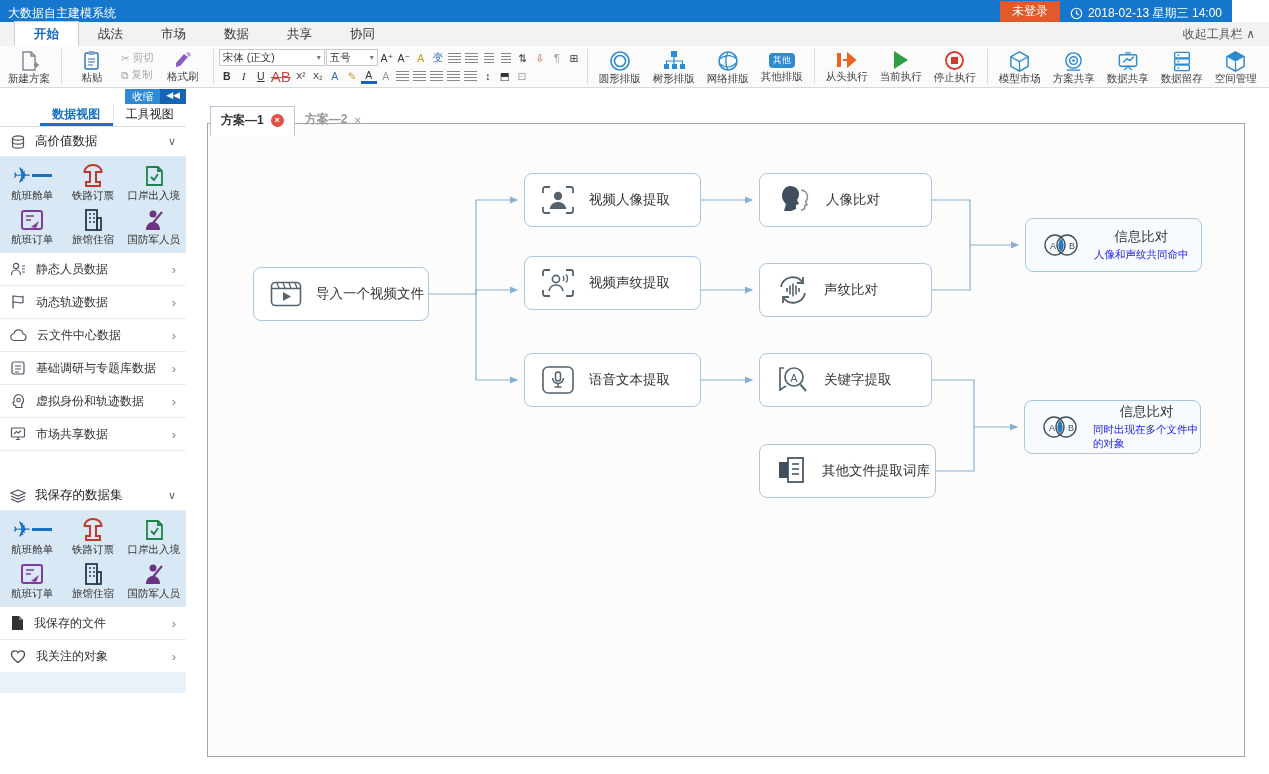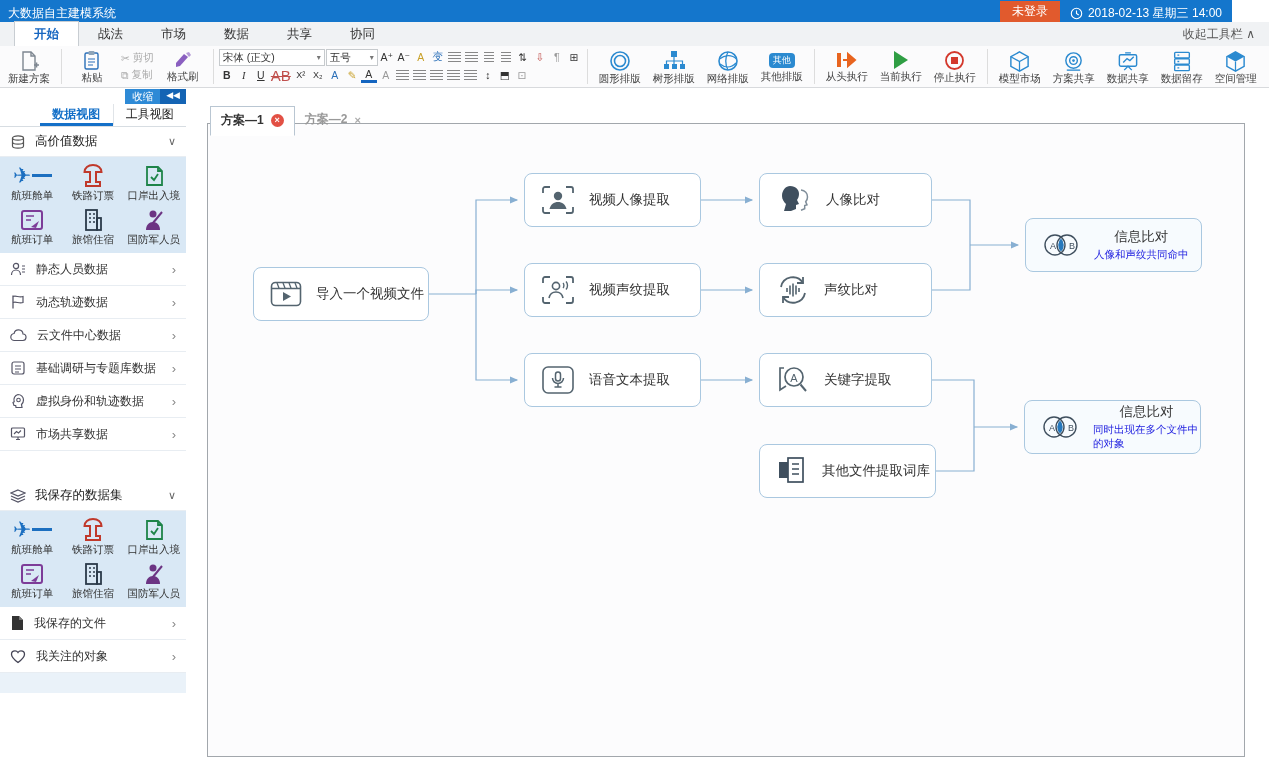--- a/index.html
+++ b/index.html
@@ -32,21 +32,21 @@
   .rbtn { display:flex; flex-direction:column; align-items:center; justify-content:space-between;
     padding:3px 6px 2px; min-width:50px; font-size:10.5px; color:#444; cursor:default; }
   .rbtn .ric { height:22px; display:flex; align-items:center; justify-content:center; }
   .badge-other { background:#2b8ad0; color:#fff; border-radius:4px; font-size:9px;
     padding:3px 4px; line-height:1; }
   .tri-green { width:0; height:0; border-left:14px solid #2f9e44;
     border-top:9px solid transparent; border-bottom:9px solid transparent; }
   .stack2 { display:flex; flex-direction:column; justify-content:center; gap:3px; padding:0 4px; }
   .mini-txt { font-size:10.5px; color:#aaa; display:flex; gap:3px; align-items:center; }
   .fontgrp { display:flex; flex-direction:column; justify-content:space-between; padding:3px 2px; }
-  .frow { display:flex; align-items:flex-start; gap:1px; height:17px; }
+  .frow { display:flex; align-items:flex-end; gap:1px; height:17px; }
   .combo { border:1px solid #c6cacd; background:#fff; font-size:10.5px; color:#333;
     height:17px; display:flex; align-items:center; padding:0 3px; gap:6px; }
   .combo .car { color:#777; font-size:8px; }
   .mini { min-width:16px; height:16px; display:flex; align-items:center; justify-content:center;
     font-size:10.5px; color:#333; padding:0 1px; }
   .mini.blue { color:#2a6fb8; } .mini.red { color:#c0504d; } .mini.gray { color:#999; }
   .ln { width:13px; height:11px;
     background:repeating-linear-gradient(to bottom,#888 0 1px,transparent 1px 3px); }
   .ln.half { width:10px; }
 
@@ -597,21 +597,21 @@
 
   <div class="node" style="left:316px;top:49px">
     <svg width="34" height="30" viewBox="0 0 34 30">
       <path d="M2 8V4a2 2 0 0 1 2-2h5M25 2h5a2 2 0 0 1 2 2v4M32 22v4a2 2 0 0 1-2 2h-5M9 28H4a2 2 0 0 1-2-2v-4" fill="none" stroke="#54646f" stroke-width="1.8"></path>
       <circle cx="17" cy="11" r="4.2" fill="#54646f"></circle>
       <path d="M8.5 24c1-4.5 4.5-7 8.5-7s7.5 2.5 8.5 7z" fill="#54646f"></path>
     </svg>
     <span>视频人像提取</span>
   </div>
 
-  <div class="node" style="left:316px;top:139px">
+  <div class="node" style="left:316px;top:132px">
     <svg width="34" height="30" viewBox="0 0 34 30">
       <path d="M2 8V4a2 2 0 0 1 2-2h5M25 2h5a2 2 0 0 1 2 2v4M32 22v4a2 2 0 0 1-2 2h-5M9 28H4a2 2 0 0 1-2-2v-4" fill="none" stroke="#54646f" stroke-width="1.8"></path>
       <circle cx="15" cy="11" r="3.6" fill="none" stroke="#54646f" stroke-width="1.6"></circle>
       <path d="M8 23c.8-3.8 3.7-6 7-6s6.2 2.2 7 6" fill="none" stroke="#54646f" stroke-width="1.6"></path>
       <path d="M22 8c1.2 1 1.2 4 0 5M25 6.5c2 2 2 6 0 8" fill="none" stroke="#54646f" stroke-width="1.4"></path>
     </svg>
     <span>视频声纹提取</span>
   </div>
 
   <div class="node" style="left:316px;top:229px">

